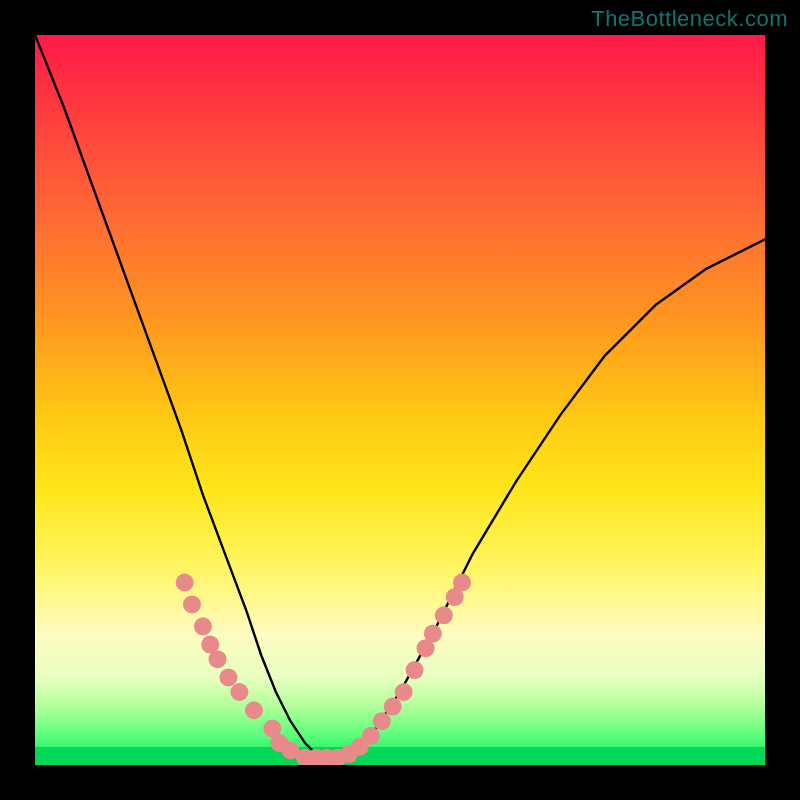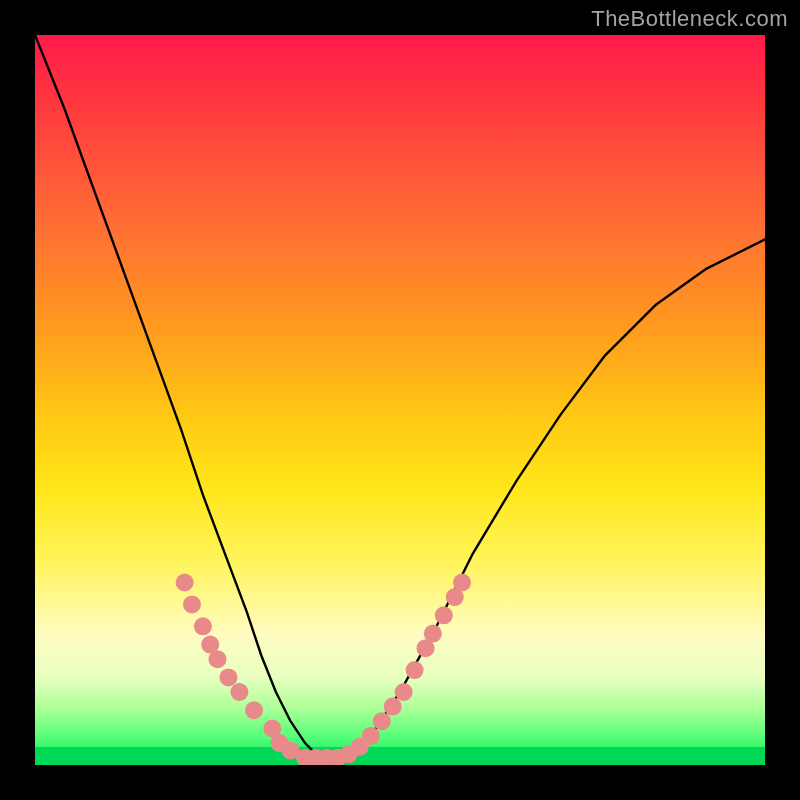--- a/index.html
+++ b/index.html
@@ -13,21 +13,21 @@
   .frame {
     width: 800px;
     height: 800px;
     background: #000;
     position: relative;
   }
   .attribution {
     position: absolute;
     top: 6px;
     right: 12px;
-    color: #a3a3a3;
+    color: #0f766e;
     font-size: 22px;
     font-weight: 500;
     letter-spacing: 0.5px;
     z-index: 10;
   }
   .plot-area {
     position: absolute;
     left: 35px;
     top: 35px;
     width: 730px;

